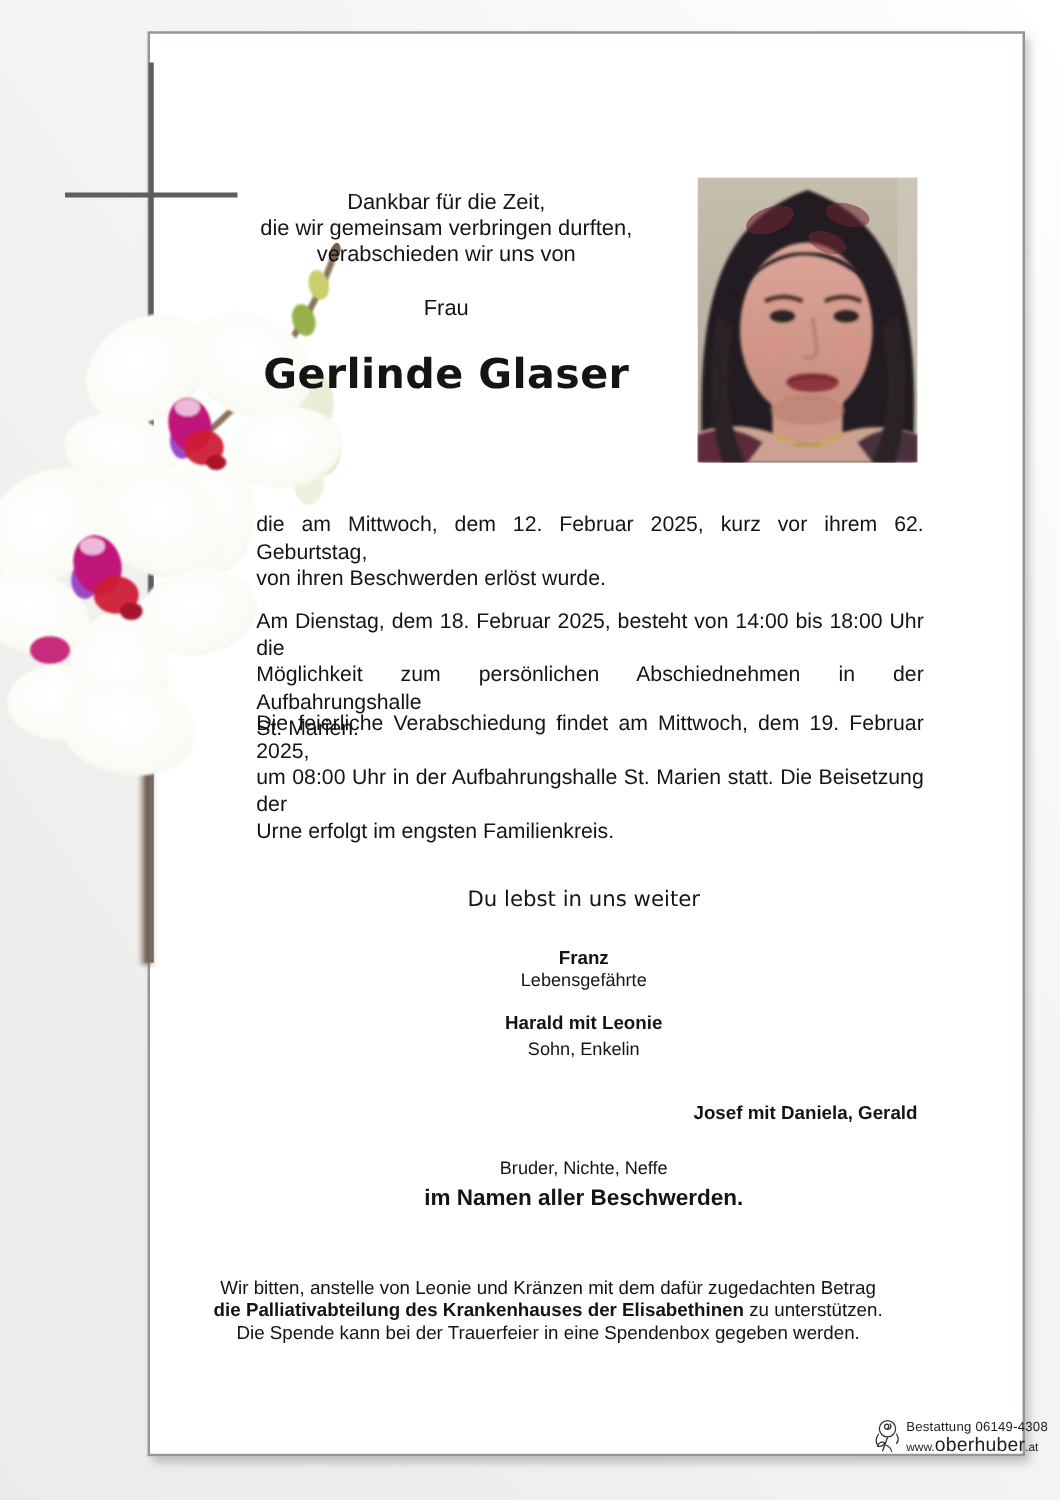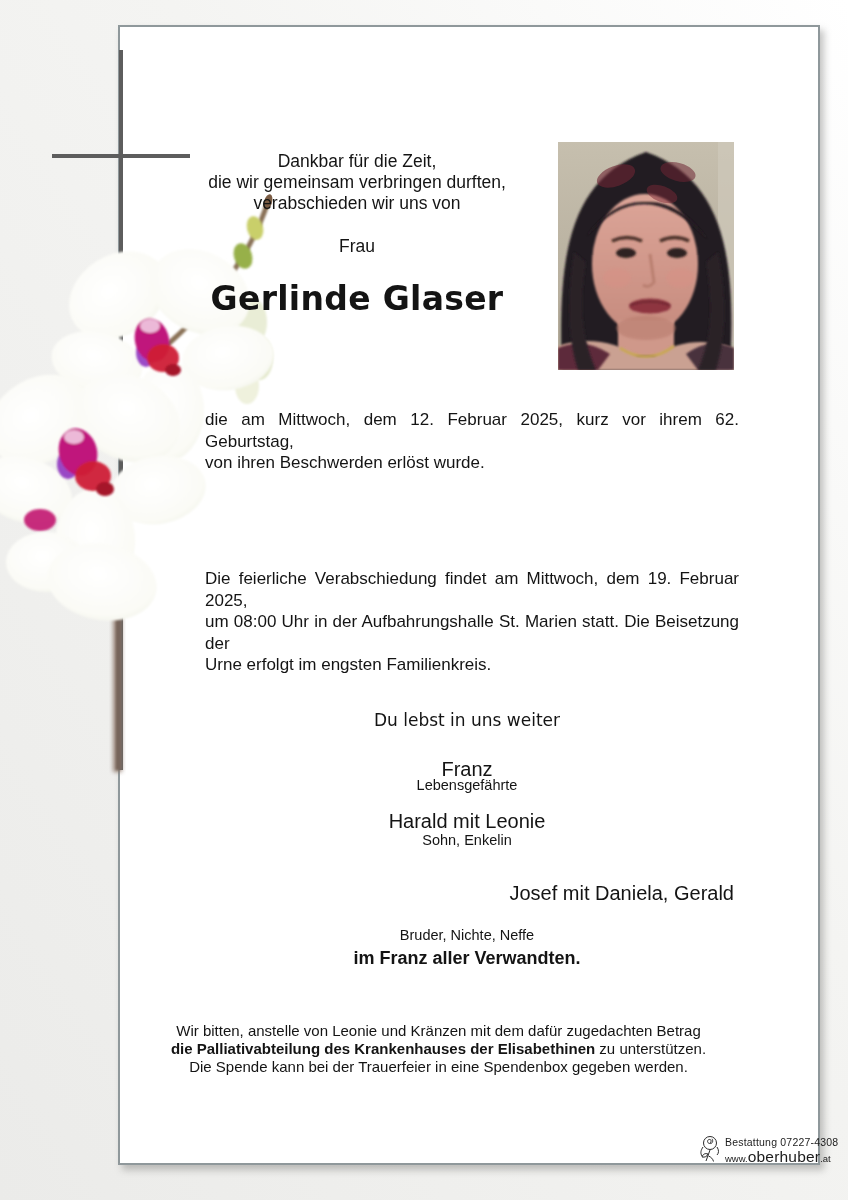--- a/index.html
+++ b/index.html
@@ -21,21 +21,21 @@
   .intro{left:140px;top:151px;width:434px;font-size:17.5px;line-height:21px;}
   .salutation{left:140px;top:236px;width:434px;font-size:17.5px;}
   .name-title{left:130px;top:279px;width:454px;font-family:"DejaVu Sans",sans-serif;
     font-size:33px;font-weight:700;letter-spacing:.3px;}
   .subtitle{left:140px;top:340px;width:434px;font-size:15px;}
   .para{width:534px;font-size:17px;line-height:21.5px;}
   .p1{left:205px;top:409px;} .p2{left:205px;top:486px;} .p3{left:205px;top:568px;}
   .jline{display:block;text-align:justify;text-align-last:justify;}
   .nline{display:block;}
   .motto{left:200px;top:710px;width:534px;font-family:"DejaVu Sans",sans-serif;font-size:17px;}
-  .mname{left:200px;width:534px;font-size:20px;font-weight:400;}
+  .mname{left:200px;width:534px;font-size:15px;font-weight:700;}
   .mrole{left:200px;width:534px;font-size:14.5px;}
   .closing{left:200px;top:948px;width:534px;font-size:18px;font-weight:700;}
   .donation{left:140px;top:1022px;width:597px;font-size:15px;line-height:17.8px;}
   .donation b{font-weight:700;}
   .logo{left:698px;top:1134px;display:flex;align-items:flex-start;gap:3px;}
   .logo-text{line-height:1;white-space:nowrap;color:#1c1c1c;}
   .logo-line1{font-size:10.5px;letter-spacing:.2px;margin-top:3px;}
   .logo-line2{margin-top:1.5px;}
   .logo-small{font-size:9.5px;}
   .logo-big{font-size:15.5px;letter-spacing:.2px;}
@@ -178,39 +178,44 @@
   <div class="abs txt center salutation">Frau</div>
 
   <div class="abs txt center name-title">Gerlinde Glaser</div>
 
 
   <div class="abs txt para p1">
     <span class="jline">die am Mittwoch, dem 12. Februar 2025, kurz vor ihrem 62. Geburtstag,</span>
     <span class="nline">von ihren Beschwerden erlöst wurde.</span>
   </div>
 
+  <div class="abs txt para p2">
+    <span class="jline">Am Dienstag, dem 18. Februar 2025, besteht von 14:00 bis 18:00 Uhr die</span>
+    <span class="jline">Möglichkeit zum persönlichen Abschiednehmen in der Aufbahrungshalle</span>
+    <span class="nline">St. Marien.</span>
+  </div>
 
   <div class="abs txt para p3">
     <span class="jline">Die feierliche Verabschiedung findet am Mittwoch, dem 19. Februar 2025,</span>
     <span class="jline">um 08:00 Uhr in der Aufbahrungshalle St. Marien statt. Die Beisetzung der</span>
     <span class="nline">Urne erfolgt im engsten Familienkreis.</span>
   </div>
 
   <div class="abs txt center motto">Du lebst in uns weiter</div>
 
   <div class="abs txt center mname" style="top:758px;">Franz</div>
   <div class="abs txt center mrole" style="top:777px;">Lebensgefährte</div>
 
   <div class="abs txt center mname" style="top:810px;">Harald mit Leonie</div>
   <div class="abs txt center mrole" style="top:832px;">Sohn, Enkelin</div>
 
   <div class="abs txt center mname" style="top:882px;text-align:right;">Josef mit Daniela, Gerald</div>
   <div class="abs txt center mrole" style="top:904px;margin-top:23px;">Bruder, Nichte, Neffe</div>
 
-  <div class="abs txt center closing">im Franz aller Verwandten.</div>
+  <div class="abs txt center closing">im Namen aller Beschwerden.</div>
 
   <div class="abs txt center donation">
     <span class="nline">Wir bitten, anstelle von Leonie und Kränzen mit dem dafür zugedachten Betrag</span>
     <span class="nline"><b>die Palliativabteilung des Krankenhauses der Elisabethinen</b><span> zu unterstützen.</span></span>
     <span class="nline">Die Spende kann bei der Trauerfeier in eine Spendenbox gegeben werden.</span>
   </div>
 
   <div class="abs logo">
     <span>
       <svg width="24" height="28" viewBox="0 0 24 28">
@@ -219,18 +224,18 @@
           <path d="M12,9 C14,7 13,5 11,5.5 C9,6 9,9 11.5,9.5 C14.5,10 15.5,7 14,4.8"></path>
           <path d="M5,13 C3,16 2,19 4,22"></path>
           <path d="M19,13 C21,16 21,19 19,21"></path>
           <path d="M12,16 L8,27"></path>
           <path d="M10,20 C7,19 5,20 4,23 C7,23.5 9,22.5 10,20 Z"></path>
           <path d="M10.5,22 C13,23 15,25 15.5,27.5"></path>
         </g>
       </svg>
     </span>
     <span class="logo-text">
-      <span class="nline logo-line1">Bestattung 07227-4308</span>
+      <span class="nline logo-line1">Bestattung 06149-4308</span>
       <span class="nline logo-line2"><span class="logo-small">www.</span><span class="logo-big">oberhuber</span><span class="logo-small">.at</span></span>
     </span>
   </div>
 
 </div>
 
 </body></html>

